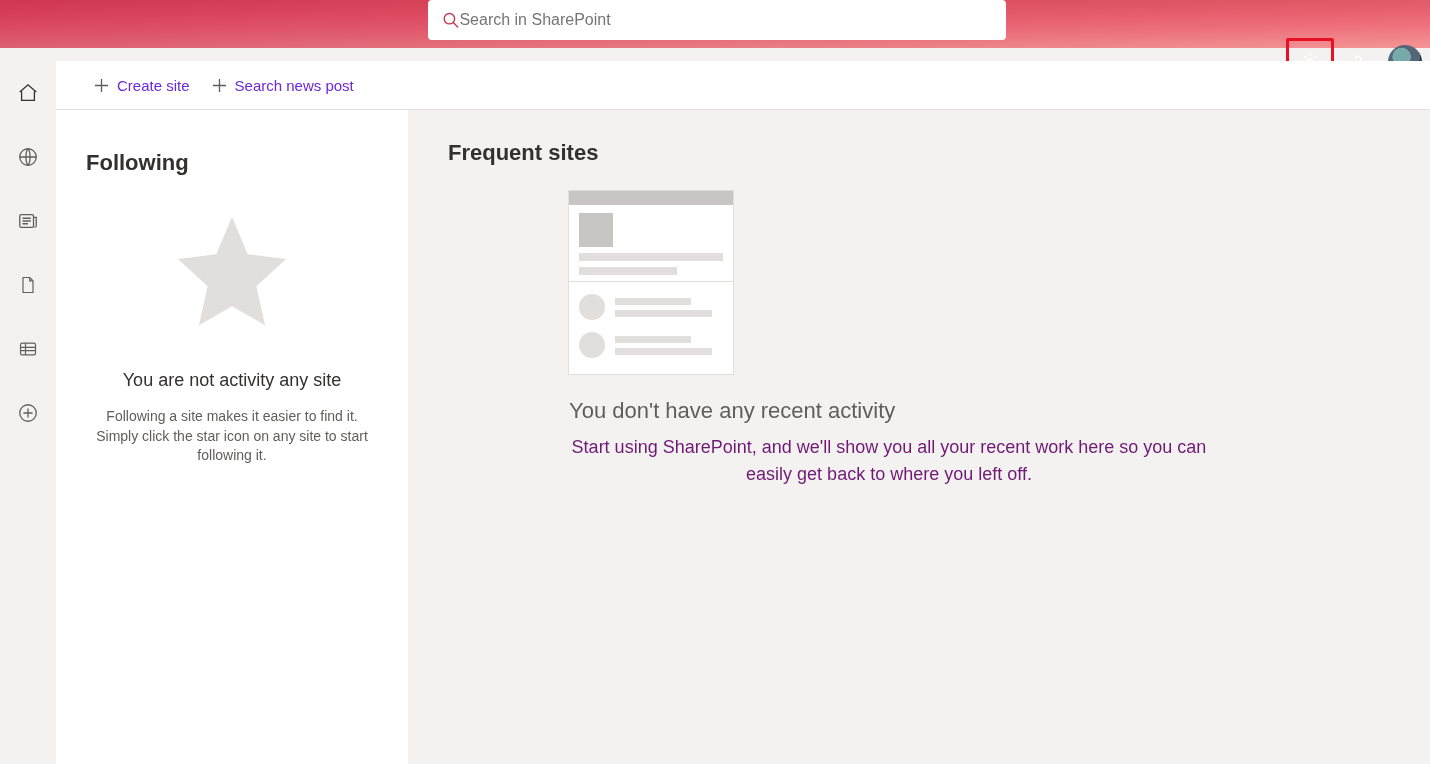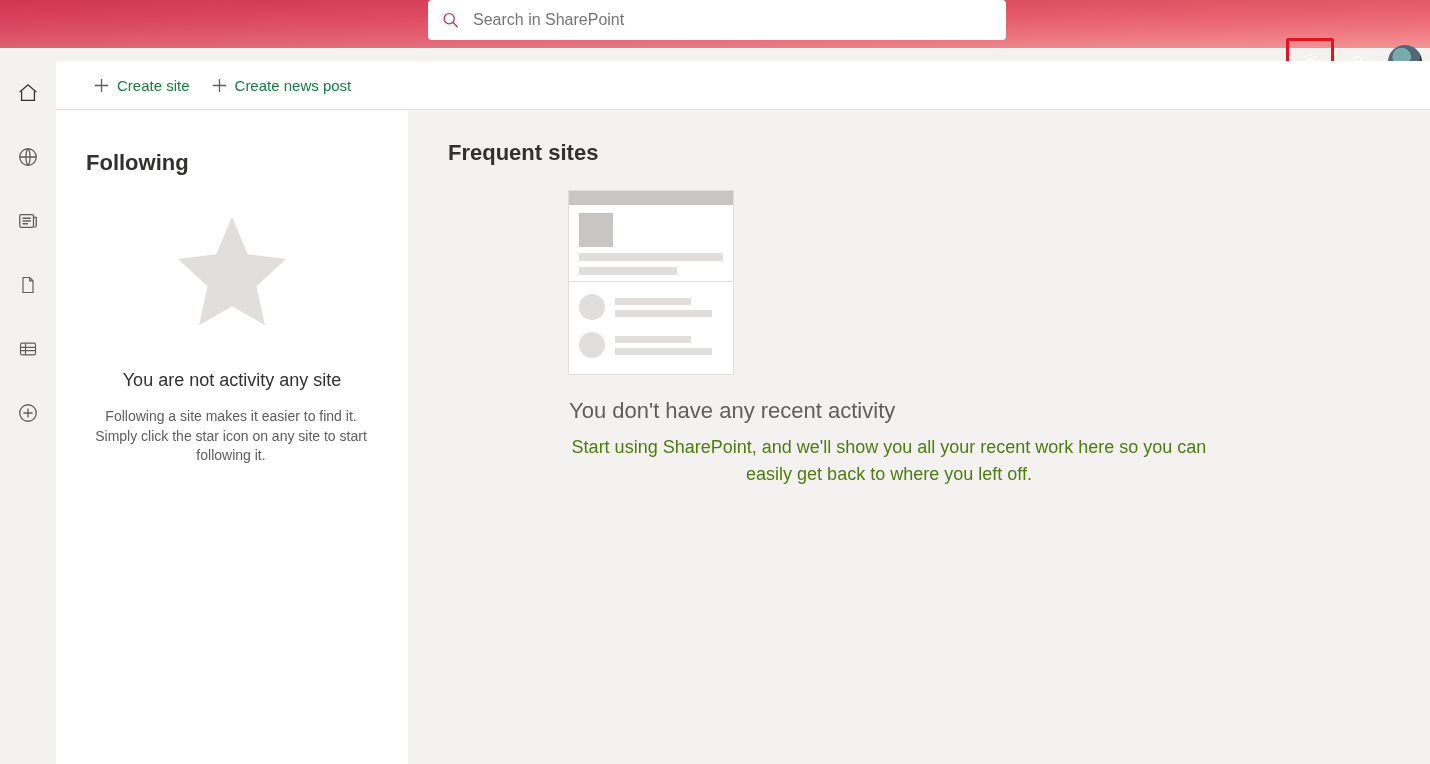--- a/index.html
+++ b/index.html
@@ -22,21 +22,21 @@
   }
   .header > * { position: relative; }
   .waffle {
     width: 48px; height: 48px; display: flex; align-items: center; justify-content: center;
     cursor: pointer; margin-left: 6px;
   }
   .app-name { color: #fff; font-size: 17px; font-weight: 600; margin-left: 6px; }
   .search-wrap { flex: 0 0 auto; margin-left: auto; margin-right: auto; position: absolute; left: 428px; right: 424px; }
   .search {
     display: flex; align-items: center; background: #fff; height: 40px;
-    border-radius: 4px; padding: 0 14px; gap: 14px;
+    border-radius: 4px; padding: 0 14px; 
   }
   .search input {
     border: none; outline: none; font-size: 16px; color: #555; width: 100%;
     background: transparent;
   }
   .header-right { display: flex; align-items: center; margin-left: auto; gap: 0; padding-right: 8px; }
   .hicon-btn {
     width: 48px; height: 48px; display: flex; align-items: center; justify-content: center;
     cursor: pointer; color: #fff;
   }
@@ -44,51 +44,51 @@
   .avatar {
     width: 34px; height: 34px; border-radius: 50%; background: radial-gradient(circle at 40% 35%, #7aa 0 30%, #567 31% 60%, #234 61% 100%);
     margin-left: 6px; cursor: pointer;
   }
 
   
   .cmdbar {
     position: absolute; left: 56px; right: 0; top: 61px; height: 49px;
     background: #fff; border-bottom: 1px solid #e1dfdd;
     display: flex; align-items: center; gap: 22px; padding-left: 38px;
-    color: #15803d; font-size: 15px;
+    color: #6d28d9; font-size: 15px;
   }
   .cmd { display: flex; align-items: center; gap: 8px; cursor: pointer; }
   .cmd svg { color: #605e5c; }
 
   
   .rail {
     position: absolute; left: 0; top: 61px; bottom: 0; width: 56px;
     background: #f3f2f1; display: flex; flex-direction: column;
     align-items: center; padding-top: 18px; gap: 36px;
   }
   .rail-btn { width: 40px; height: 28px; display:flex; align-items:center; justify-content:center; cursor:pointer; color:#605e5c; }
   .rail-btn.active { position: relative; color:#323130; }
   .rail-btn.active::before { content:""; position:absolute; left:-8px; top:-2px; bottom:-2px; width:3px; background:#323130; border-radius:2px; display:none;}
 
   
   .body { position: absolute; left: 56px; top: 110px; right: 0; bottom: 0; display:flex; }
   .following-pane {
     width: 352px; background: #fff; padding: 40px 30px 20px;
-    display:flex; flex-direction:column; 
+    display:flex; flex-direction:column; align-items:center;
   }
   .following-pane h2 { font-size: 22px; font-weight: 600; color:#323130; align-self:flex-start; margin-bottom: 30px;}
   .star-wrap { margin: 0 auto; color:#e1dfdd; }
   .empty-h { font-size: 18px; color:#323130; margin-top: 30px; text-align:center; }
   .empty-p { font-size: 14px; color:#605e5c; text-align:center; margin-top: 16px; line-height:1.4; max-width: 290px;}
 
   .frequent-pane { flex:1; padding: 30px 40px; }
   .frequent-pane h2 { font-size: 22px; font-weight: 600; color:#323130; margin-bottom: 25px; }
   .freq-empty { display:flex; flex-direction:column; align-items:flex-start; max-width: 700px; margin: 0 auto;}
   .freq-msg-h { font-size: 22px; color:#605e5c; text-align:center; margin-top: 24px; font-weight: 400;}
-  .freq-msg-p { font-size: 18px; color:#4d7c0f; text-align:center; margin-top: 10px; line-height:1.5; max-width: 640px;}
+  .freq-msg-p { font-size: 18px; color:#701a75; text-align:center; margin-top: 10px; line-height:1.5; max-width: 640px;}
 
   
   .page-illus { width: 164px; background:#fff; box-shadow: 0 0 0 1px #e1dfdd; }
   .page-illus .topbar { height: 14px; background:#c8c6c4; }
   .page-illus .sq { width:34px; height:34px; background:#c8c6c4; margin:8px 0 6px 10px; }
   .page-illus .line { height:8px; background:#e1dfdd; margin:6px 10px; }
   .page-illus .line.short { width: 60%; margin-top:0; }
   .page-illus hr { border:none; border-top:1px solid #e1dfdd; margin:6px 0; }
   .page-illus .row { display:flex; align-items:center; gap:10px; padding:6px 10px; }
   .page-illus .dot { width:26px; height:26px; border-radius:50%; background:#e1dfdd; flex-shrink:0;}
@@ -148,21 +148,21 @@
   <div class="cmd">
     <svg width="15" height="15" viewBox="0 0 16 16">
         <path d="M8 1v14M1 8h14" stroke="#605e5c" stroke-width="1.4"></path>
       </svg>
     <span>Create site</span>
   </div>
   <div class="cmd">
     <svg width="15" height="15" viewBox="0 0 16 16">
         <path d="M8 1v14M1 8h14" stroke="#605e5c" stroke-width="1.4"></path>
       </svg>
-    <span>Create news post</span>
+    <span>Search news post</span>
   </div>
 </div>
 
 <div class="rail">
   <div class="rail-btn active">
     <svg width="22" height="22" viewBox="0 0 24 24" fill="none" stroke="#323130" stroke-width="1.4">
       <path d="M3 11 12 3l9 8"></path>
         <path d="M5 10v10h14V10"></path>
     </svg>
   </div>

